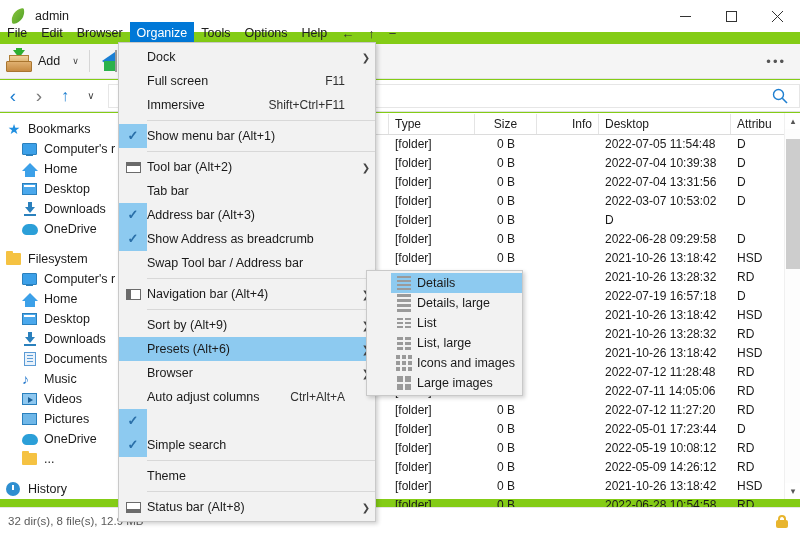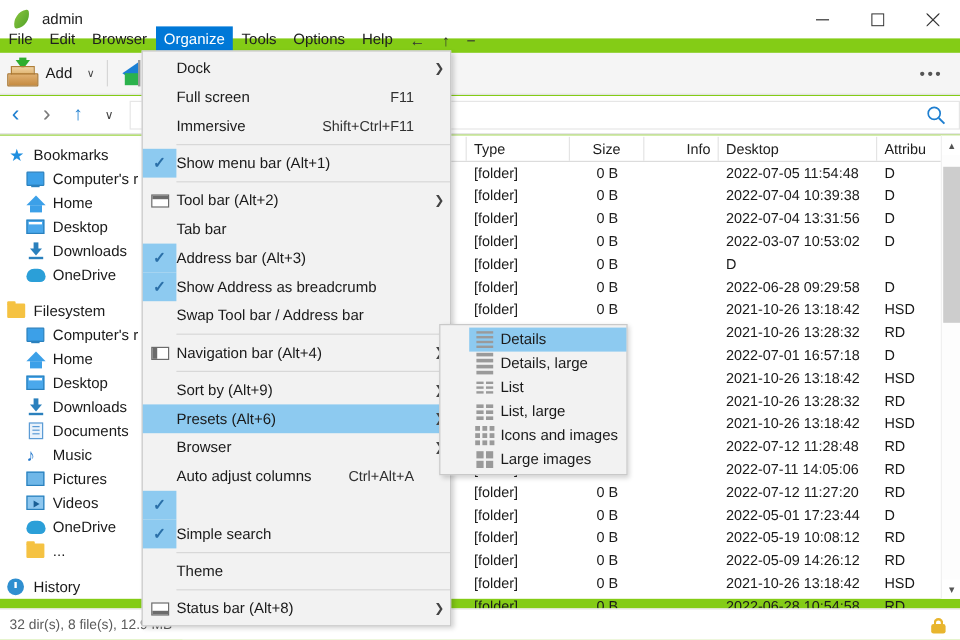--- a/index.html
+++ b/index.html
@@ -376,29 +376,29 @@
       <span class="tree-lbl">Documents</span>
     </div>
     <div class="tree-row child">
       <div class="tree-ic">
           <div class="ic-music">♪</div>
         </div>
       <span class="tree-lbl">Music</span>
     </div>
     <div class="tree-row child">
       <div class="tree-ic">
+          <div class="ic-vid"></div>
+        </div>
+      <span class="tree-lbl">Videos</span>
+    </div>
+    <div class="tree-row child">
+      <div class="tree-ic">
           <div class="ic-pic"></div>
         </div>
       <span class="tree-lbl">Pictures</span>
-    </div>
-    <div class="tree-row child">
-      <div class="tree-ic">
-          <div class="ic-vid"></div>
-        </div>
-      <span class="tree-lbl">Videos</span>
     </div>
     <div class="tree-row child">
       <div class="tree-ic">
           <div class="ic-cloud"></div>
         </div>
       <span class="tree-lbl">OneDrive</span>
     </div>
     <div class="tree-row child">
       <div class="tree-ic">
           <div class="ic-folder"></div>
@@ -537,21 +537,21 @@
         <div class="fl-row">
           <div class="fc c-name">
             <div class="row-ic">
               <div class="row-folder"></div>
             </div>
             <span></span>
           </div>
           <div class="fc c-type">[folder]</div>
           <div class="fc c-size">0 B</div>
           <div class="fc c-info"></div>
-          <div class="fc c-mod">2022-07-01 16:57:18</div>
+          <div class="fc c-mod">2022-07-19 16:57:18</div>
           <div class="fc c-attr">D</div>
         </div>
         <div class="fl-row">
           <div class="fc c-name">
             <div class="row-ic">
               <div class="row-folder"></div>
             </div>
             <span></span>
           </div>
           <div class="fc c-type">[folder]</div>

